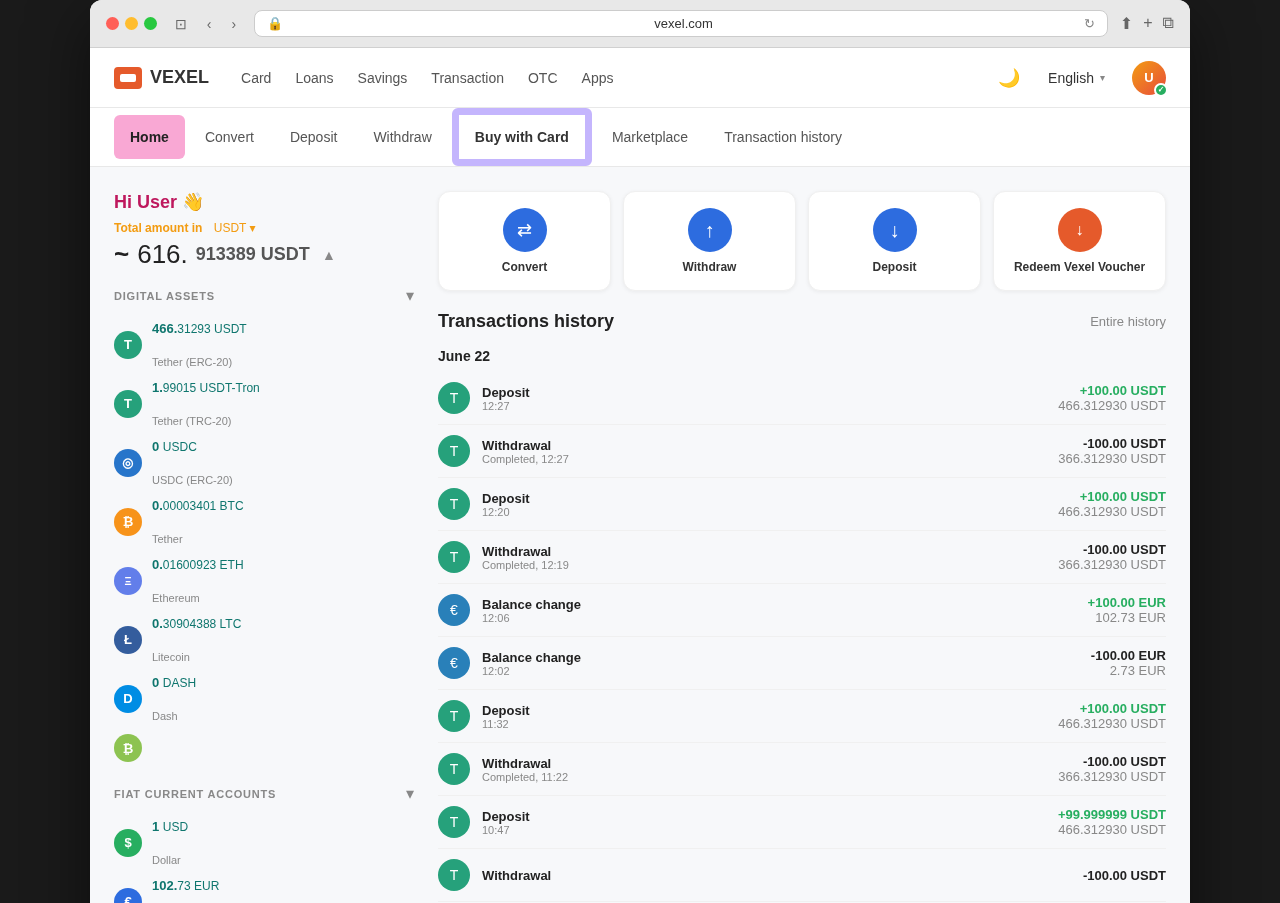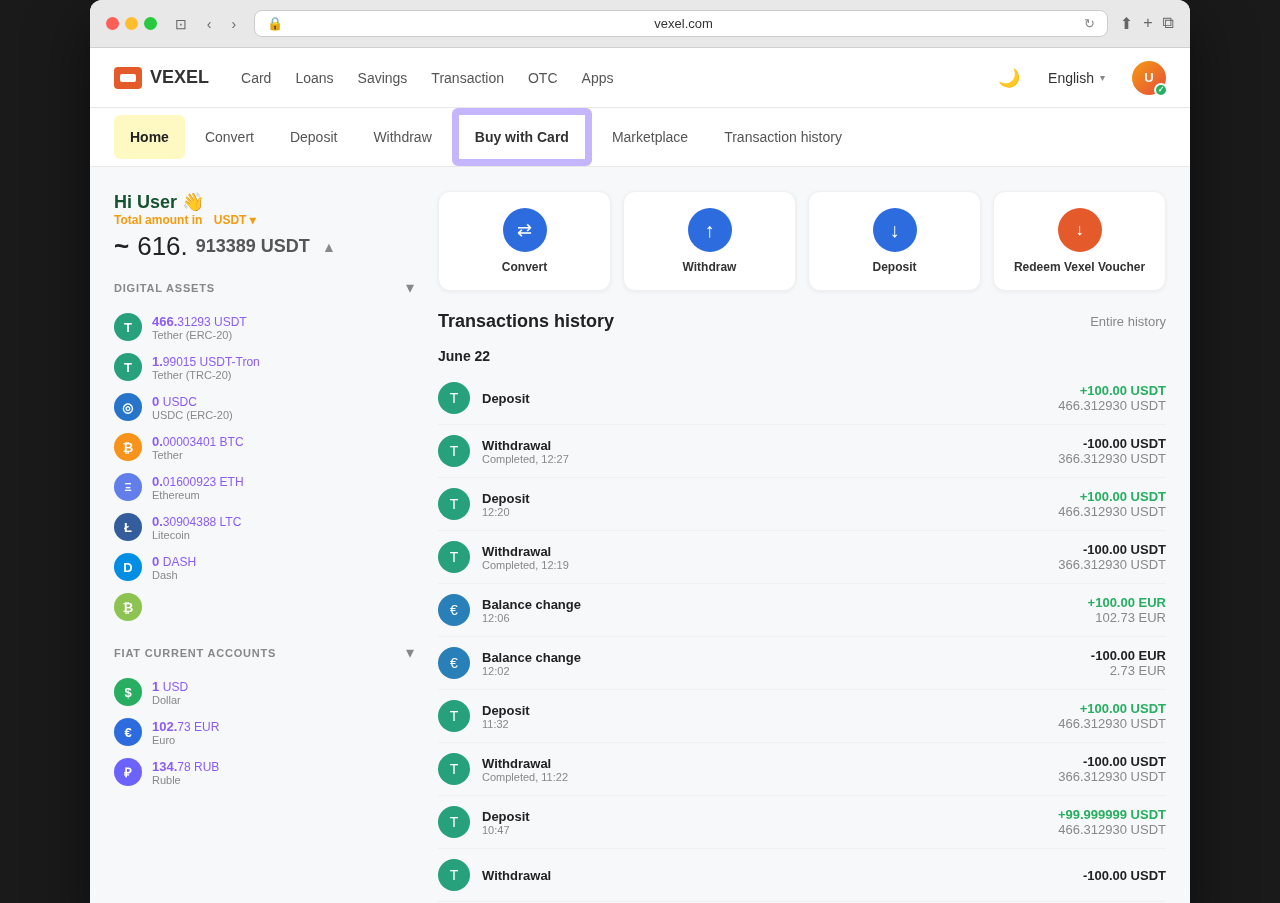--- a/index.html
+++ b/index.html
@@ -129,21 +129,21 @@
     .sub-nav-item {
       padding: 14px 16px;
       font-size: 14px;
       cursor: pointer;
       color: #555;
       border-radius: 6px;
       text-decoration: none;
       font-weight: 500;
     }
     .sub-nav-item.active {
-      background: #fef9c3;
+      background: #f9a8d4;
       color: #222;
       font-weight: 600;
     }
     .sub-nav-item.highlighted {
       border: 7px solid #c4b5fd;
       color: #333;
       font-weight: 600;
     }
     
     .main-content {
@@ -154,21 +154,22 @@
       min-height: 680px;
     }
     
     .sidebar {
       width: 300px;
       flex-shrink: 0;
     }
     .greeting {
       font-size: 18px;
       font-weight: 700;
-      color: #14532d;
+      color: #be185d;
+      margin-bottom: 8px;
     }
     .total-label {
       font-size: 12px;
       color: #888;
       margin-bottom: 4px;
     }
     .total-label span { color: #f39c12; font-weight: 600; }
     .total-amount {
       font-size: 26px;
       font-weight: 700;
@@ -204,25 +205,25 @@
       padding: 6px 0;
     }
     .asset-icon {
       width: 28px; height: 28px; border-radius: 50%;
       display: flex; align-items: center; justify-content: center;
       font-size: 13px; font-weight: 700; color: white;
       flex-shrink: 0;
     }
     .asset-info { flex: 1; }
     .asset-amount {
-      font-size: 13px; font-weight: 700; color: #8b5cf6;
+      font-size: 13px; font-weight: 700; color: #0f766e;
     }
     .asset-amount .major { font-weight: 900; }
     .asset-amount .minor { font-weight: 400; font-size: 12px; }
-    .asset-name { font-size: 11px; color: #888; }
+    .asset-name { font-size: 11px; color: #888; margin-top: 20px; }
     
     .quick-actions {
       display: grid;
       grid-template-columns: repeat(4, 1fr);
       gap: 12px;
       margin-bottom: 20px;
     }
     .action-card {
       background: white;
       border-radius: 12px;
@@ -361,21 +362,21 @@
       <a class="sub-nav-item" href="#">Marketplace</a>
       <a class="sub-nav-item" href="#">Transaction history</a>
     </div>
 
     <div class="main-content">
 
       <aside class="sidebar">
         <div class="greeting">Hi User 👋</div>
         <div class="total-label">
           <span>Total amount in</span>
-          <span style="color:#f39c12; font-weight:700; cursor:pointer;padding-left:8px;"> USDT ▾</span>
+          <span style="color:#f39c12; font-weight:400; cursor:pointer;padding-left:8px;"> USDT ▾</span>
         </div>
         <div class="total-amount">
           <span>~</span>
           <span class="major">616.</span>
             <span class="minor">913389 USDT</span>
           <button class="collapse-btn" style="font-size:14px; margin-left:4px;">▲</button>
         </div>
 
         <div class="section-header">
           <span class="section-title">DIGITAL ASSETS</span>
@@ -491,20 +492,21 @@
           <span class="entire-history">Entire history</span>
         </div>
         <div class="tx-date">June 22</div>
 
         <ul class="tx-list">
 
           <li class="tx-item">
             <div class="tx-icon" style="background:#26a17b;">T</div>
             <div class="tx-info">
               <div class="tx-type">Deposit</div>
+              <div class="tx-time">12:27</div>
             </div>
             <div class="tx-amounts">
               <div class="tx-primary positive">+100.00 USDT</div>
               <div class="tx-secondary">466.312930 USDT</div>
             </div>
           </li>
 
           <li class="tx-item">
             <div class="tx-icon" style="background:#26a17b;">T</div>
             <div class="tx-info">

